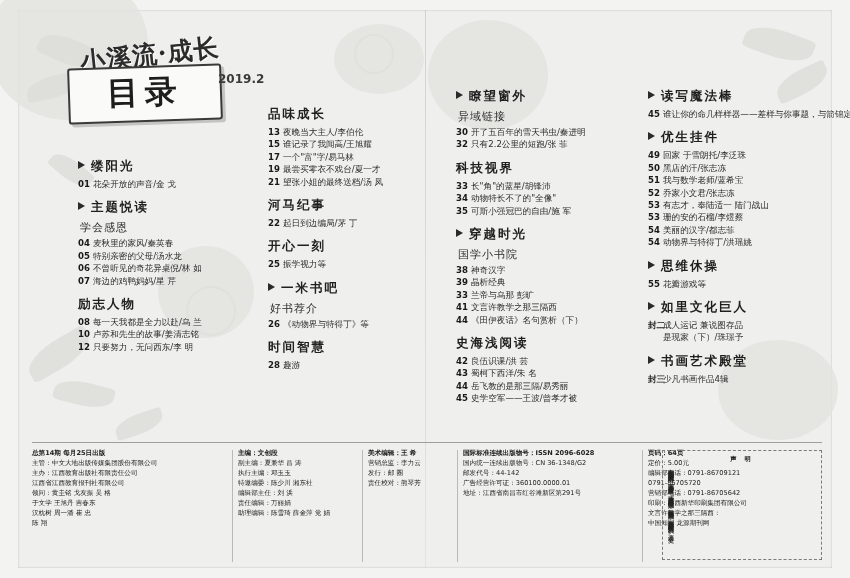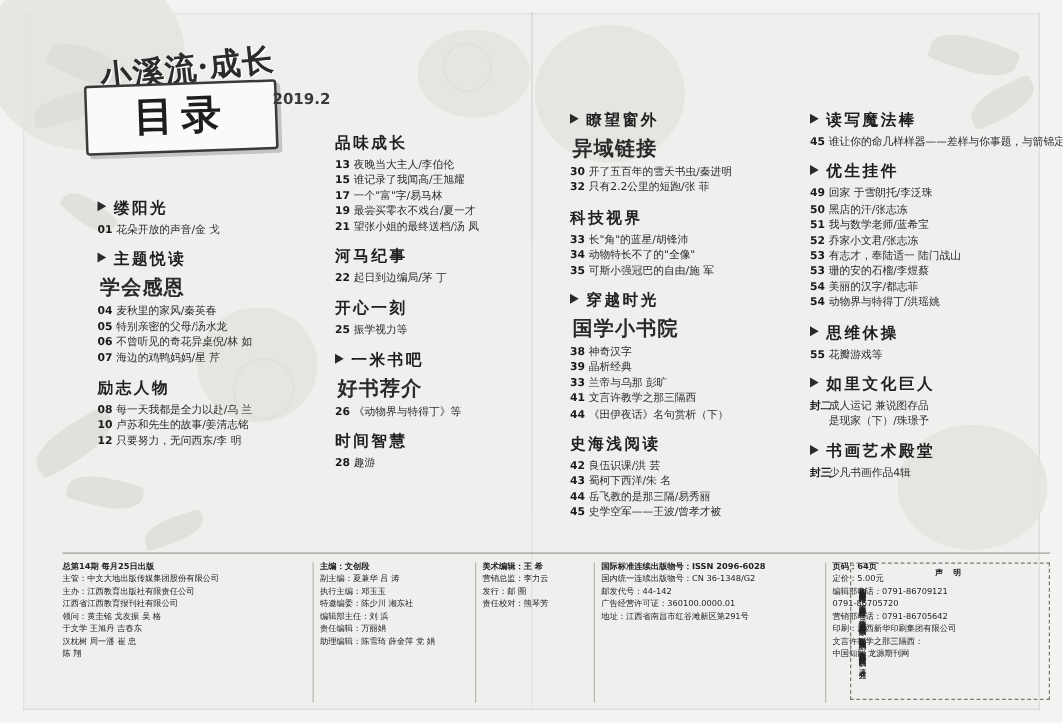--- a/index.html
+++ b/index.html
@@ -30,27 +30,27 @@
   .issue{position:absolute;left:200px;top:62px;font-size:12px;color:#3a3a3a;font-weight:bold;}
 
   
   .col{position:absolute;}
   .sec{margin-bottom:9px;}
   .sec-title{font-size:12.5px;font-weight:bold;color:#1f1f1f;letter-spacing:2px;
       font-family:"DejaVu Serif","Liberation Serif",serif;margin-bottom:3px;position:relative;padding-left:13px;}
   .sec-title.plain{padding-left:0;}
   .tri{position:absolute;left:0;top:3px;width:0;height:0;border-left:7px solid #2a2a2a;
       border-top:4.5px solid transparent;border-bottom:4.5px solid transparent;}
-  .sub-title{font-size:16px;font-weight:bold;color:#2a2a2a;letter-spacing:1px;margin:4px 0 2px 2px;}
+  .sub-title{font-size:11px;font-weight:normal;color:#2a2a2a;letter-spacing:1px;margin:4px 0 2px 2px;}
   .entry{font-size:8.6px;color:#2b2b2b;line-height:12.4px;white-space:nowrap;}
   .num{display:inline-block;width:15px;color:#1a1a1a;font-weight:bold;text-align:left;}
   .ttl{display:inline-block;}
 
   
-  .imprint{position:absolute;left:32px;top:438px;width:790px;height:120px;font-size:6.6px;color:#222;}
+  .imprint{position:absolute;left:14px;top:438px;width:790px;height:120px;font-size:6.6px;color:#222;}
   .imp-col{position:absolute;top:0;line-height:10px;}
   .imp-row{white-space:nowrap;}
   .imp-head{font-weight:bold;}
   .vline{position:absolute;top:2px;width:1px;height:112px;background:#b9b9b5;}
   .hline{position:absolute;left:0;top:-6px;width:790px;height:1px;background:#9e9e9a;}
   .notice{position:absolute;left:630px;top:2px;width:160px;height:110px;border:1px dashed #7a7a76;
       padding:3px 4px;box-sizing:border-box;line-height:9px;font-size:6.2px;}
   .notice .nt{text-align:center;font-weight:bold;letter-spacing:3px;margin-bottom:2px;}
   .notice .nbody{writing-mode:vertical-rl;text-orientation:upright;height:88px;font-size:6px;letter-spacing:.5px;}
 </style>

